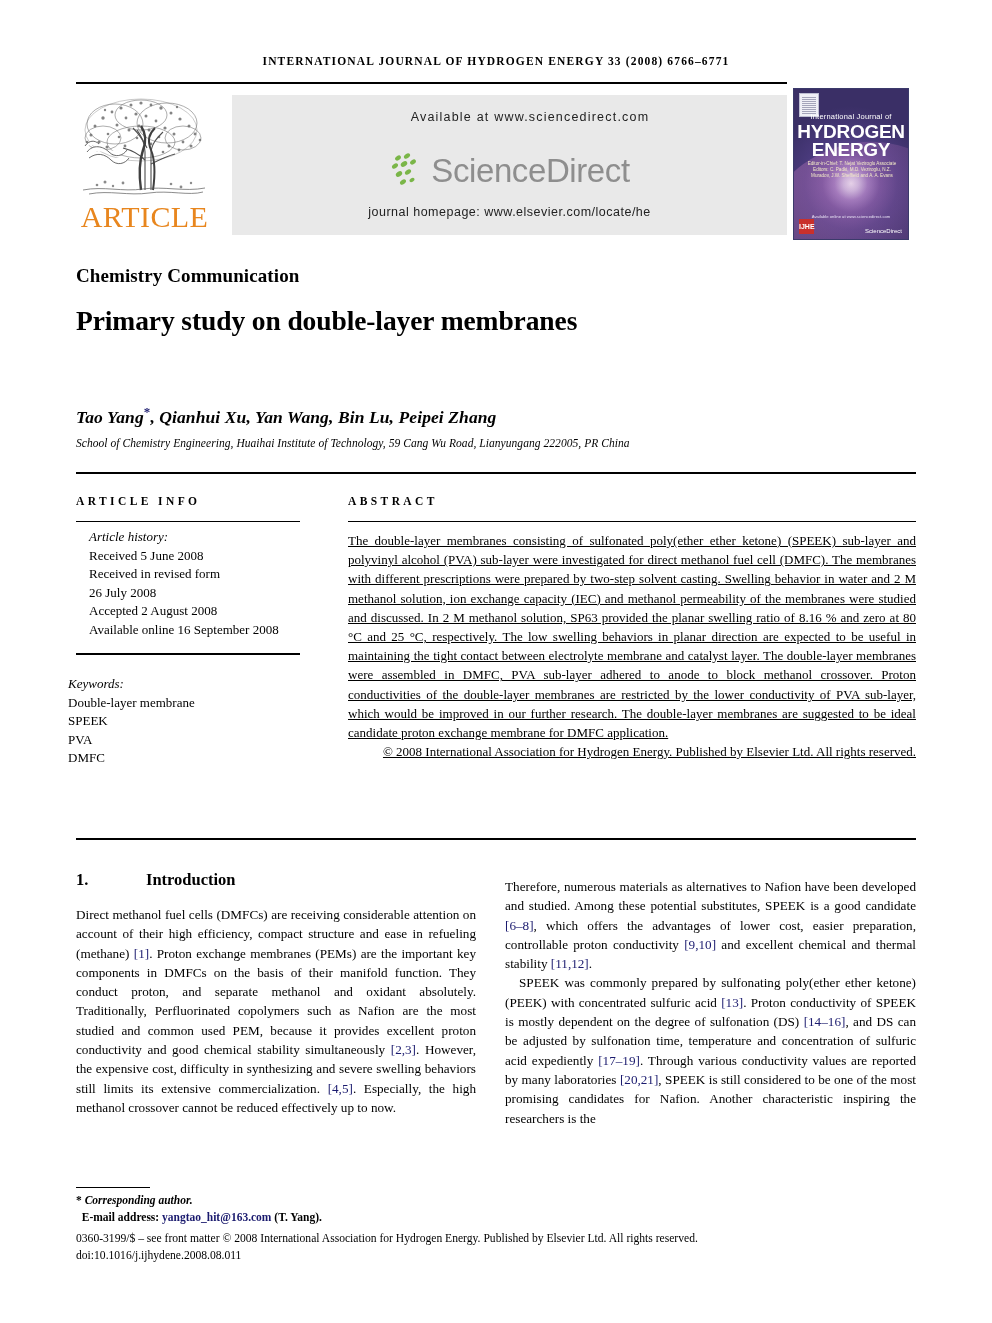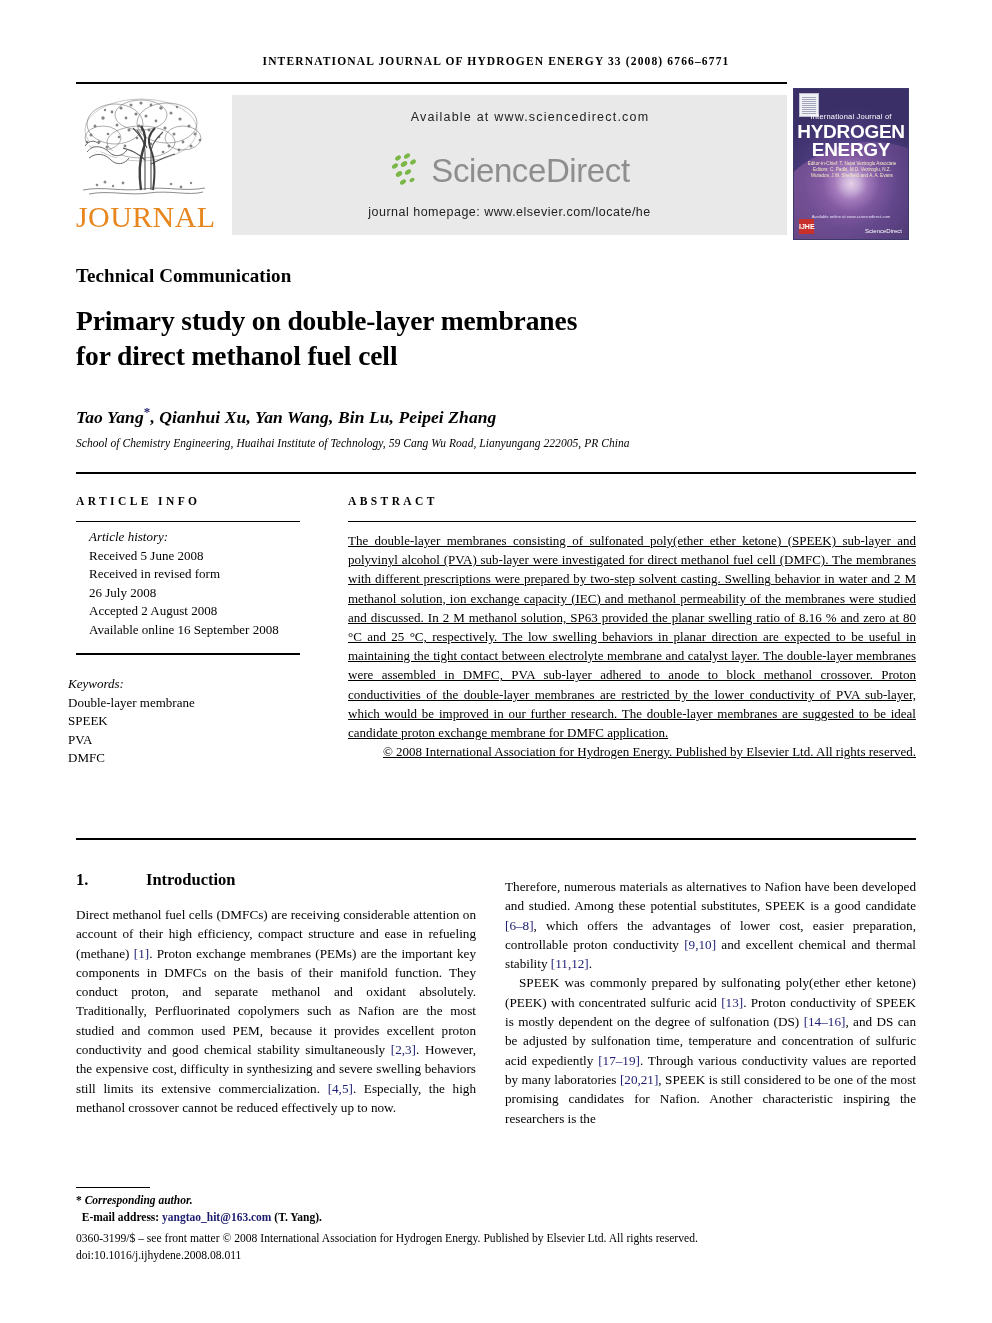--- a/index.html
+++ b/index.html
@@ -484,21 +484,21 @@
           <circle cx="18" cy="95" r="1.3"></circle>
             <circle cx="26" cy="92" r="1.5"></circle>
             <circle cx="34" cy="96" r="1.2"></circle>
           <circle cx="44" cy="93" r="1.4"></circle>
             <circle cx="92" cy="94" r="1.3"></circle>
             <circle cx="102" cy="97" r="1.4"></circle>
           <circle cx="112" cy="93" r="1.2"></circle>
         </g>
       </svg>
     </div>
-    <div class="elsevier-word">JOURNAL</div>
+    <div class="elsevier-word">ARTICLE</div>
   </div>
 
   <div class="sd-panel">
     <div class="sd-avail">Available at www.sciencedirect.com</div>
     <div class="sd-logo-row">
       <span class="sd-leaves">
         <svg viewBox="0 0 38 40" width="38" height="40" aria-hidden="true">
           <g fill="#7ab648">
             <ellipse cx="9" cy="7" rx="3.2" ry="2.1" transform="rotate(-35 9 7)"></ellipse>
             <ellipse cx="18" cy="5" rx="3.4" ry="2.2" transform="rotate(-35 18 5)"></ellipse>
@@ -523,24 +523,23 @@
     <div class="cover-elsevier-mark"></div>
     <div class="cover-line1">International Journal of</div>
     <div class="cover-big1">HYDROGEN</div>
     <div class="cover-big2">ENERGY</div>
     <div class="cover-eds">Editor-in-Chief:  T. Nejat Veziroglu   Associate Editors:  C. Padki, M.D. Veziroglu,  N.Z. Muradov, J.W. Sheffield and A. A. Evans</div>
     <div class="cover-sd-tag">Available online at www.sciencedirect.com</div>
     <div class="cover-footer-mark">IJHE</div>
     <div class="cover-sd-small">ScienceDirect</div>
   </div>
 
-  <div class="section-type">Technical Communication</div>
+  <div class="section-type">Chemistry Communication</div>
   <div class="art-title">
     <span>Primary study on double-layer membranes</span><br>
-    <span>for direct methanol fuel cell</span>
   </div>
   <div class="authors">
     <span>Tao Yang</span><span class="star">*</span><span>, Qianhui Xu, Yan Wang, Bin Lu, Peipei Zhang</span>
   </div>
   <div class="affiliation">School of Chemistry Engineering, Huaihai Institute of Technology, 59 Cang Wu Road, Lianyungang 222005, PR China</div>
 
   <div class="rule-wide-1"></div>
 
   <div class="hdr-info">ARTICLE INFO</div>
   <div class="rule-info-1"></div>

